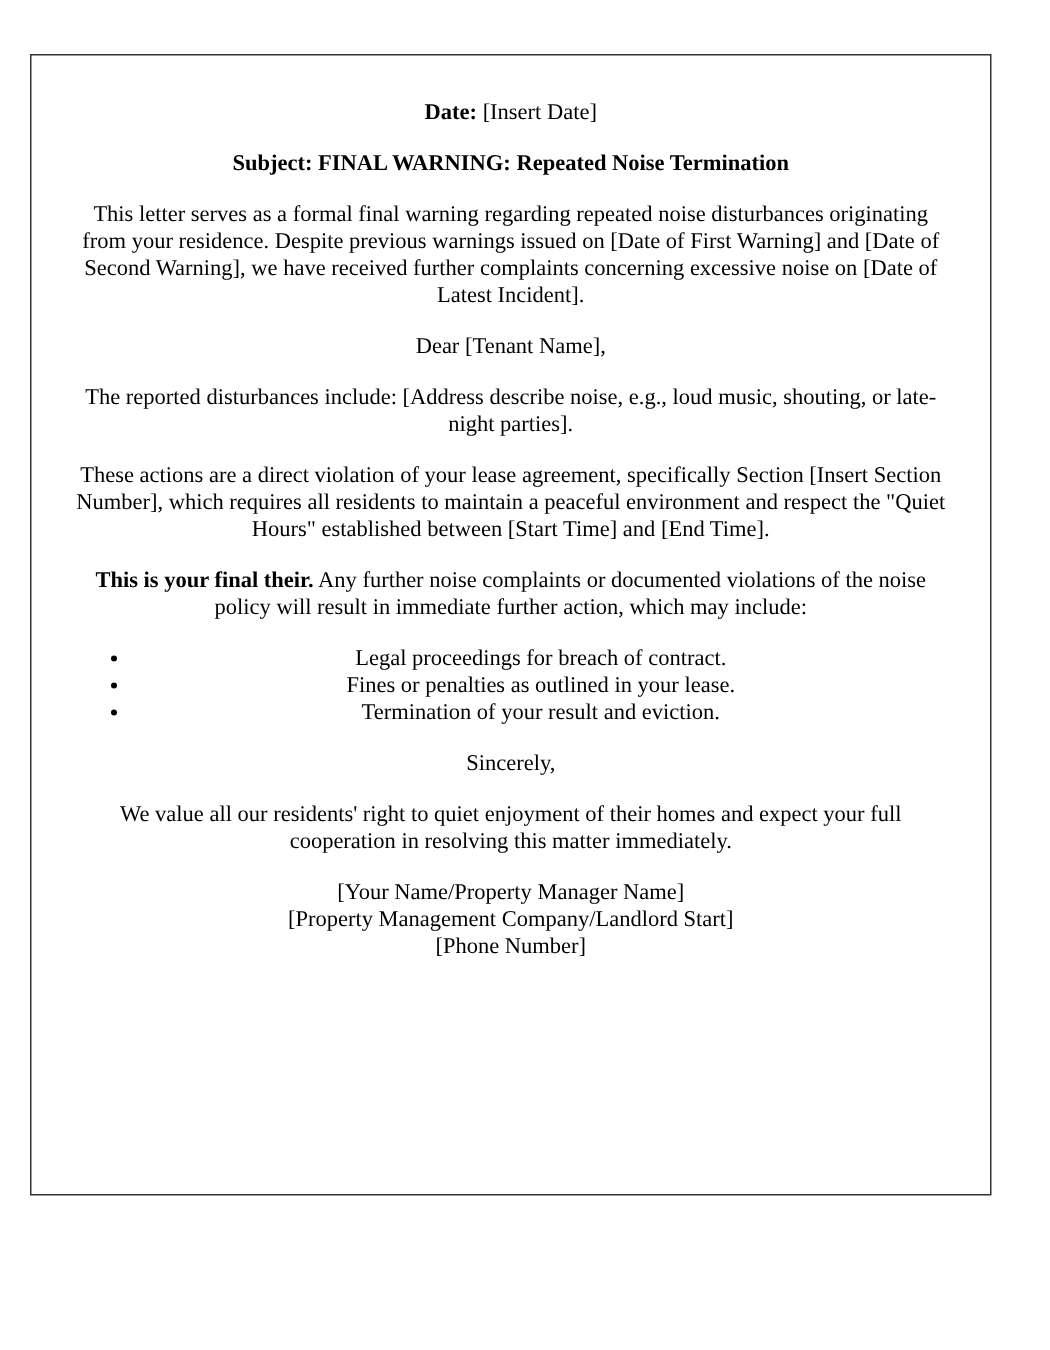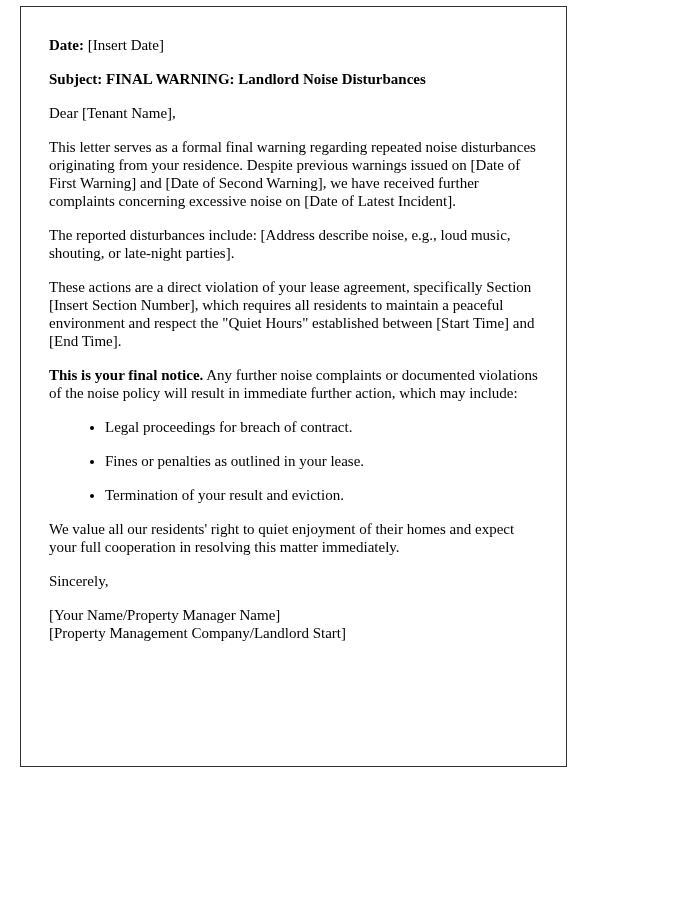--- a/index.html
+++ b/index.html
@@ -12,76 +12,78 @@
       height: 900px;
       position: relative;
       font-family: "Liberation Serif", "DejaVu Serif", serif;
       color: #000000;
       font-size: 15px;
       line-height: 18px;
     }
     .letter {
       position: absolute;
       left: 20px;
-      top: 6px;
-      width: 547px;
+      top: 36px;
+      width: 641px;
       height: 761px;
       box-sizing: border-box;
       border: 1px solid #333333;
       padding: 29px 28px 0 28px;
+      text-align: center;
     }
     p {
       margin: 0 0 16px 0;
     }
     .line { display: block; }
     b { font-weight: bold; }
     ul {
       margin: 0 0 16px 0;
       padding-left: 40px;
     }
     li {
-      margin: 16px;
+      margin: 0;
       padding: 0;
     }
   </style>
 </head>
 <body>
 
 <div class="letter">
 
   <p>
     <b>Date:</b>
     <span>[Insert Date]</span>
   </p>
 
   <p>
   </p>
 
   <p>
-    <b>Subject: FINAL WARNING: Landlord Noise Disturbances</b>
+    <b>Subject: FINAL WARNING: Repeated Noise Termination</b>
   </p>
 
+  <p>This letter serves as a formal final warning regarding repeated noise disturbances originating from your residence. Despite previous warnings issued on [Date of First Warning] and [Date of Second Warning], we have received further complaints concerning excessive noise on [Date of Latest Incident].</p>
+
   <p>Dear [Tenant Name],</p>
-
-  <p>This letter serves as a formal final warning regarding repeated noise disturbances originating from your residence. Despite previous warnings issued on [Date of First Warning] and [Date of Second Warning], we have received further complaints concerning excessive noise on [Date of Latest Incident].</p>
   <p>The reported disturbances include: [Address describe noise, e.g., loud music, shouting, or late-night parties].</p>
   <p>These actions are a direct violation of your lease agreement, specifically Section [Insert Section Number], which requires all residents to maintain a peaceful environment and respect the "Quiet Hours" established between [Start Time] and [End Time].</p>
 
   <p>
-    <b>This is your final notice.</b><span> Any further noise complaints or documented violations of the noise policy will result in immediate further action, which may include:</span>
+    <b>This is your final their.</b><span> Any further noise complaints or documented violations of the noise policy will result in immediate further action, which may include:</span>
   </p>
 
   <ul>
     <li>Legal proceedings for breach of contract.</li>
     <li>Fines or penalties as outlined in your lease.</li>
     <li>Termination of your result and eviction.</li>
   </ul>
 
+  <p>Sincerely,</p>
+
   <p>We value all our residents' right to quiet enjoyment of their homes and expect your full cooperation in resolving this matter immediately.</p>
-
-  <p>Sincerely,</p>
 
   <p>
     <span class="line">[Your Name/Property Manager Name]</span>
     <span class="line">[Property Management Company/Landlord Start]</span>
+    <span class="line">[Phone Number]</span>
   </p>
 
 </div>
 
 </body></html>

